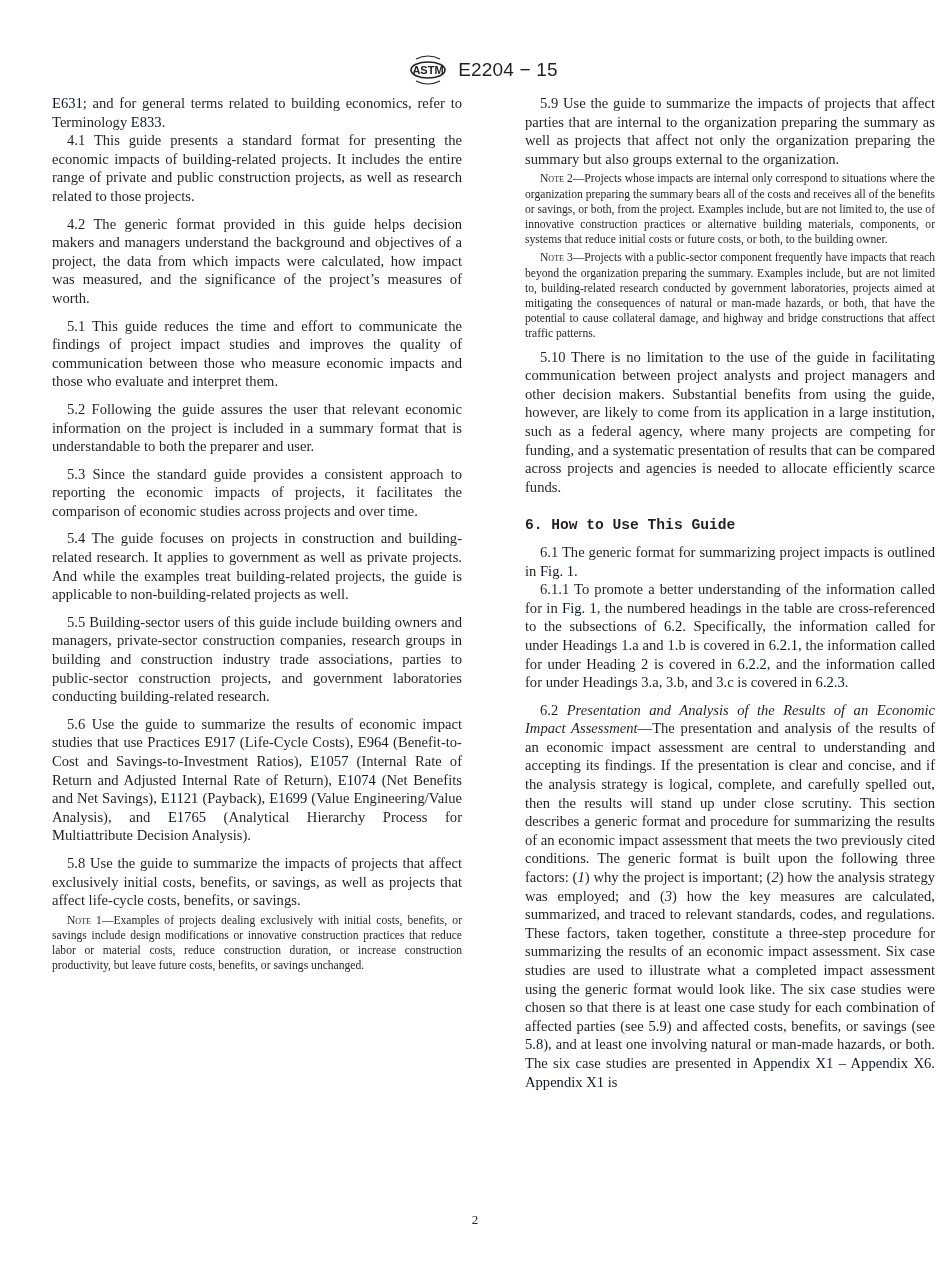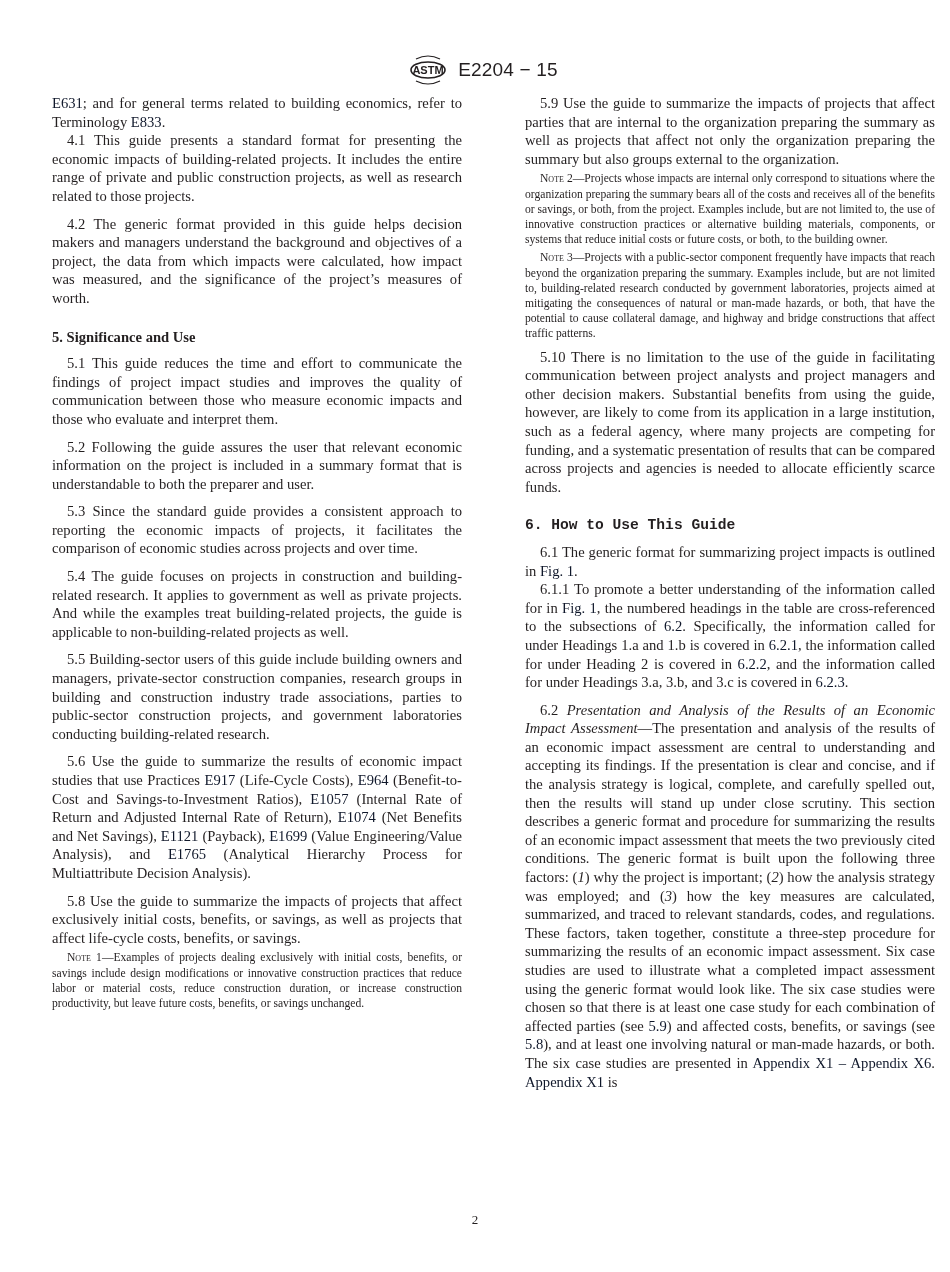--- a/index.html
+++ b/index.html
@@ -40,21 +40,20 @@
 </div>
 
 <div class="col left">
   <p class="cont" style="margin-bottom:0;">
     <a>E631</a><span>; and for general terms related to building economics, refer to Terminology </span><a>E833</a><span>.</span>
   </p>
 
   <p class="para">4.1 This guide presents a standard format for presenting the economic impacts of building-related projects. It includes the entire range of private and public construction projects, as well as research related to those projects.</p>
   <p class="para">4.2 The generic format provided in this guide helps decision makers and managers understand the background and objec­tives of a project, the data from which impacts were calculated, how impact was measured, and the significance of the project’s measures of worth.</p>
 
-  <h2 style="margin-top:20px;">5. Significance and Use</h2>
   <p class="para">5.1 This guide reduces the time and effort to communicate the findings of project impact studies and improves the quality of communication between those who measure economic impacts and those who evaluate and interpret them.</p>
   <p class="para">5.2 Following the guide assures the user that relevant economic information on the project is included in a summary format that is understandable to both the preparer and user.</p>
   <p class="para">5.3 Since the standard guide provides a consistent approach to reporting the economic impacts of projects, it facilitates the comparison of economic studies across projects and over time.</p>
   <p class="para">5.4 The guide focuses on projects in construction and building-related research. It applies to government as well as private projects. And while the examples treat building-related projects, the guide is applicable to non-building-related proj­ects as well.</p>
   <p class="para">5.5 Building-sector users of this guide include building owners and managers, private-sector construction companies, research groups in building and construction industry trade associations, parties to public-sector construction projects, and government laboratories conducting building-related research.</p>
 
   <p class="para">
     <span>5.6 Use the guide to summarize the results of economic impact studies that use Practices </span><a>E917</a><span> (Life-Cycle Costs), </span><a>E964</a><span> (Benefit-to-Cost and Savings-to-Investment Ratios), </span><a>E1057</a><span> (Internal Rate of Return and Adjusted Internal Rate of Return), </span><a>E1074</a><span> (Net Benefits and Net Savings), </span><a>E1121</a><span> (Payback), </span><a>E1699</a><span> (Value Engineering/Value Analysis), and </span><a>E1765</a><span> (Analytical Hierarchy Process for Multiattribute Deci­sion Analysis).</span>
   </p>
 

